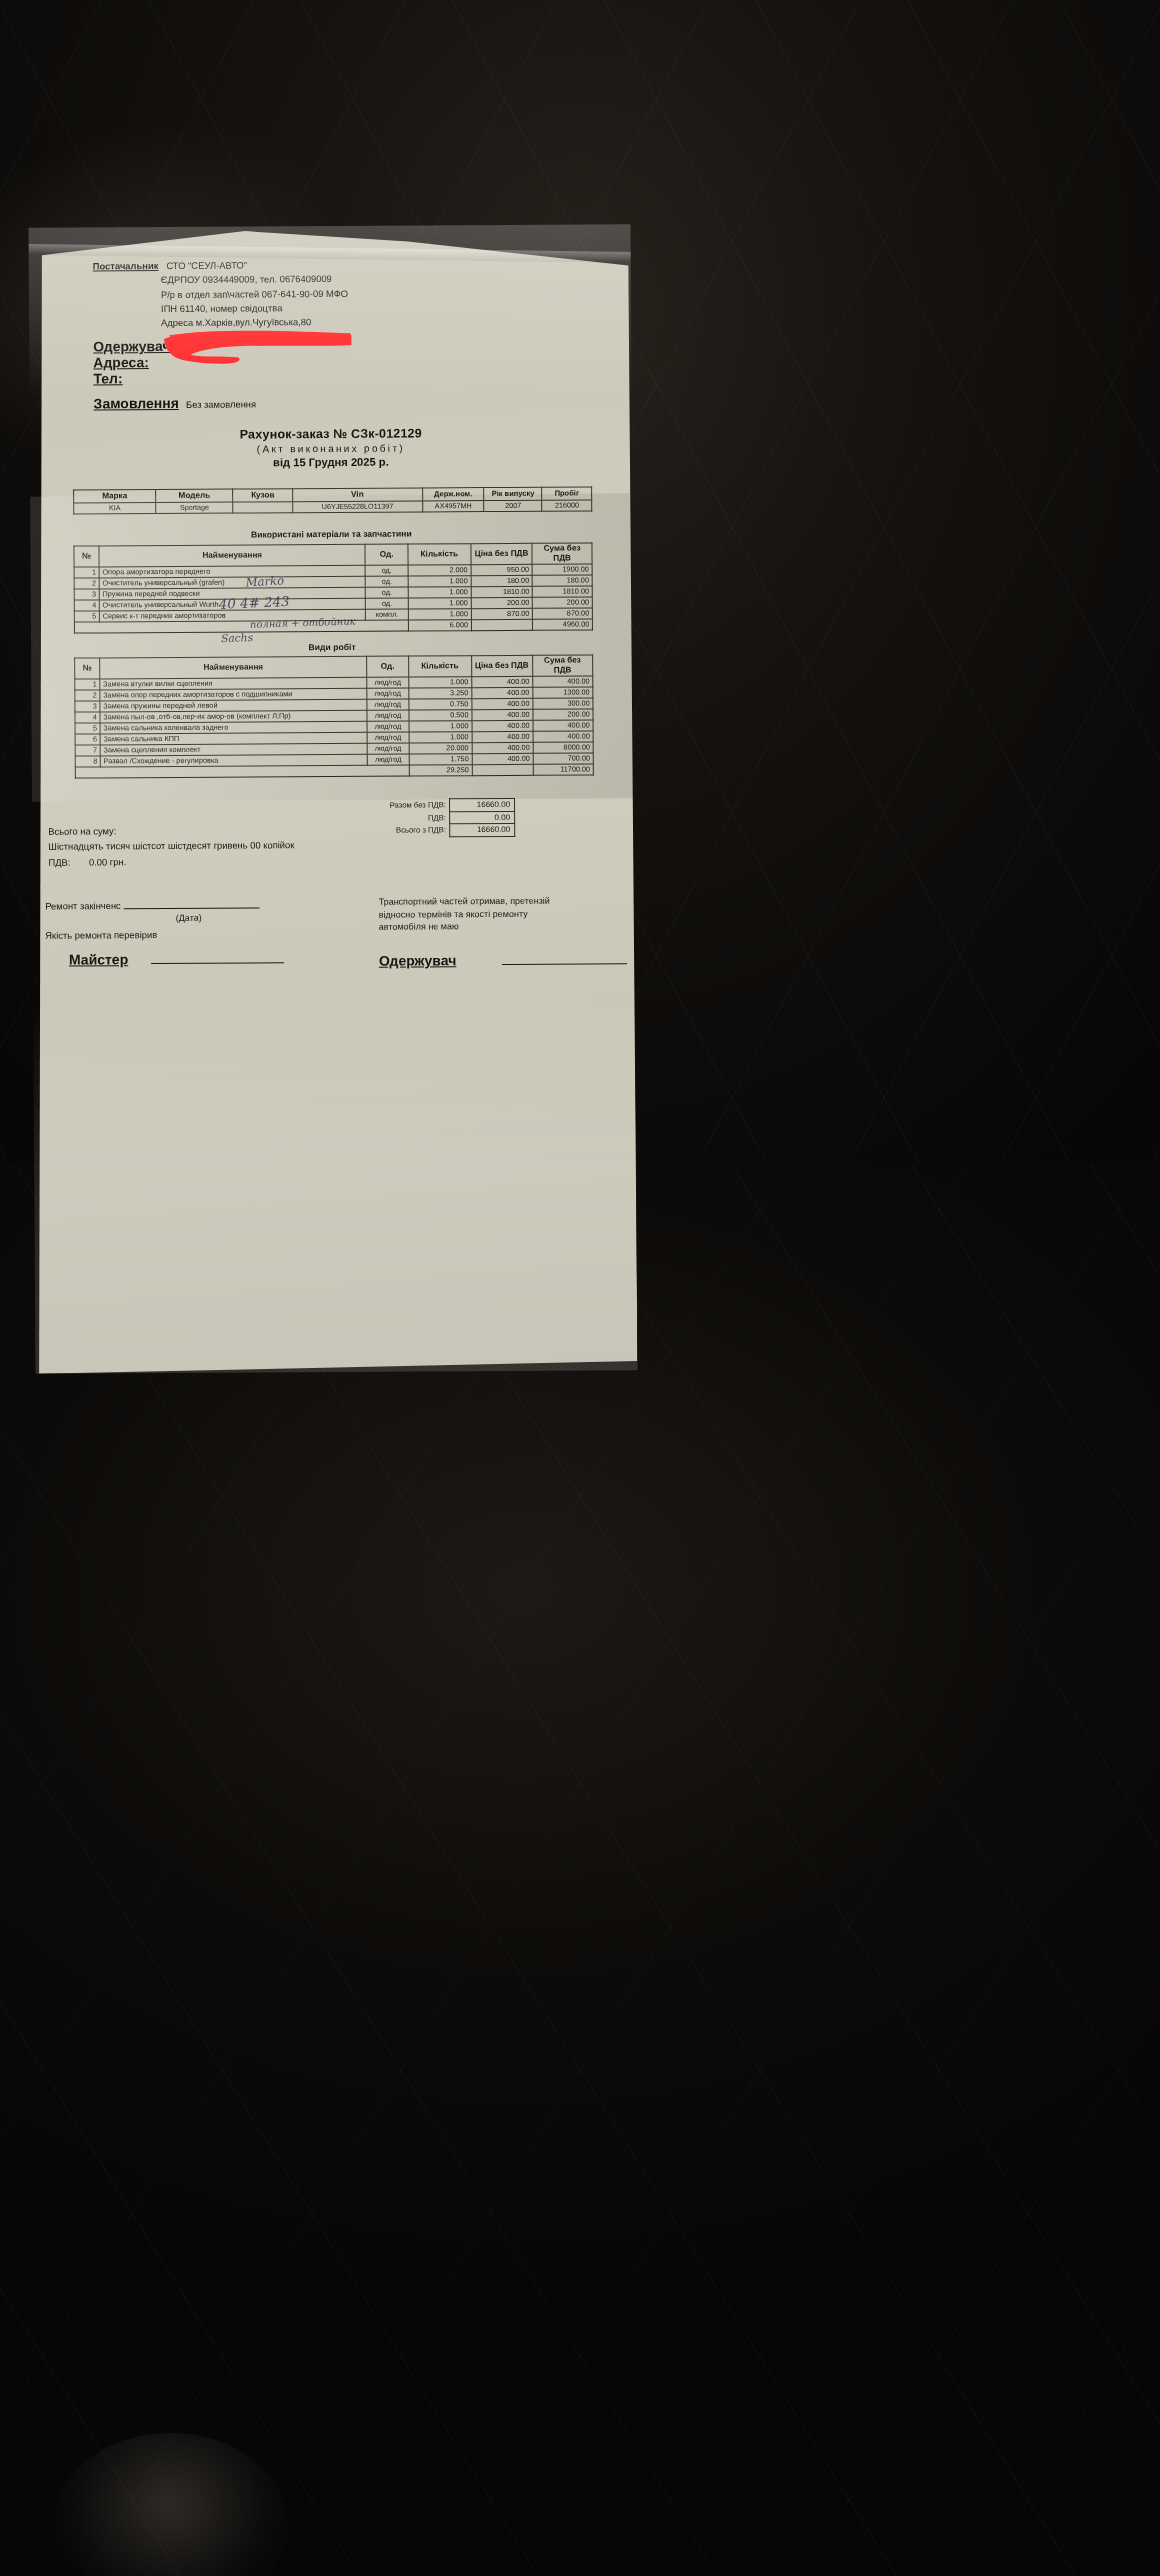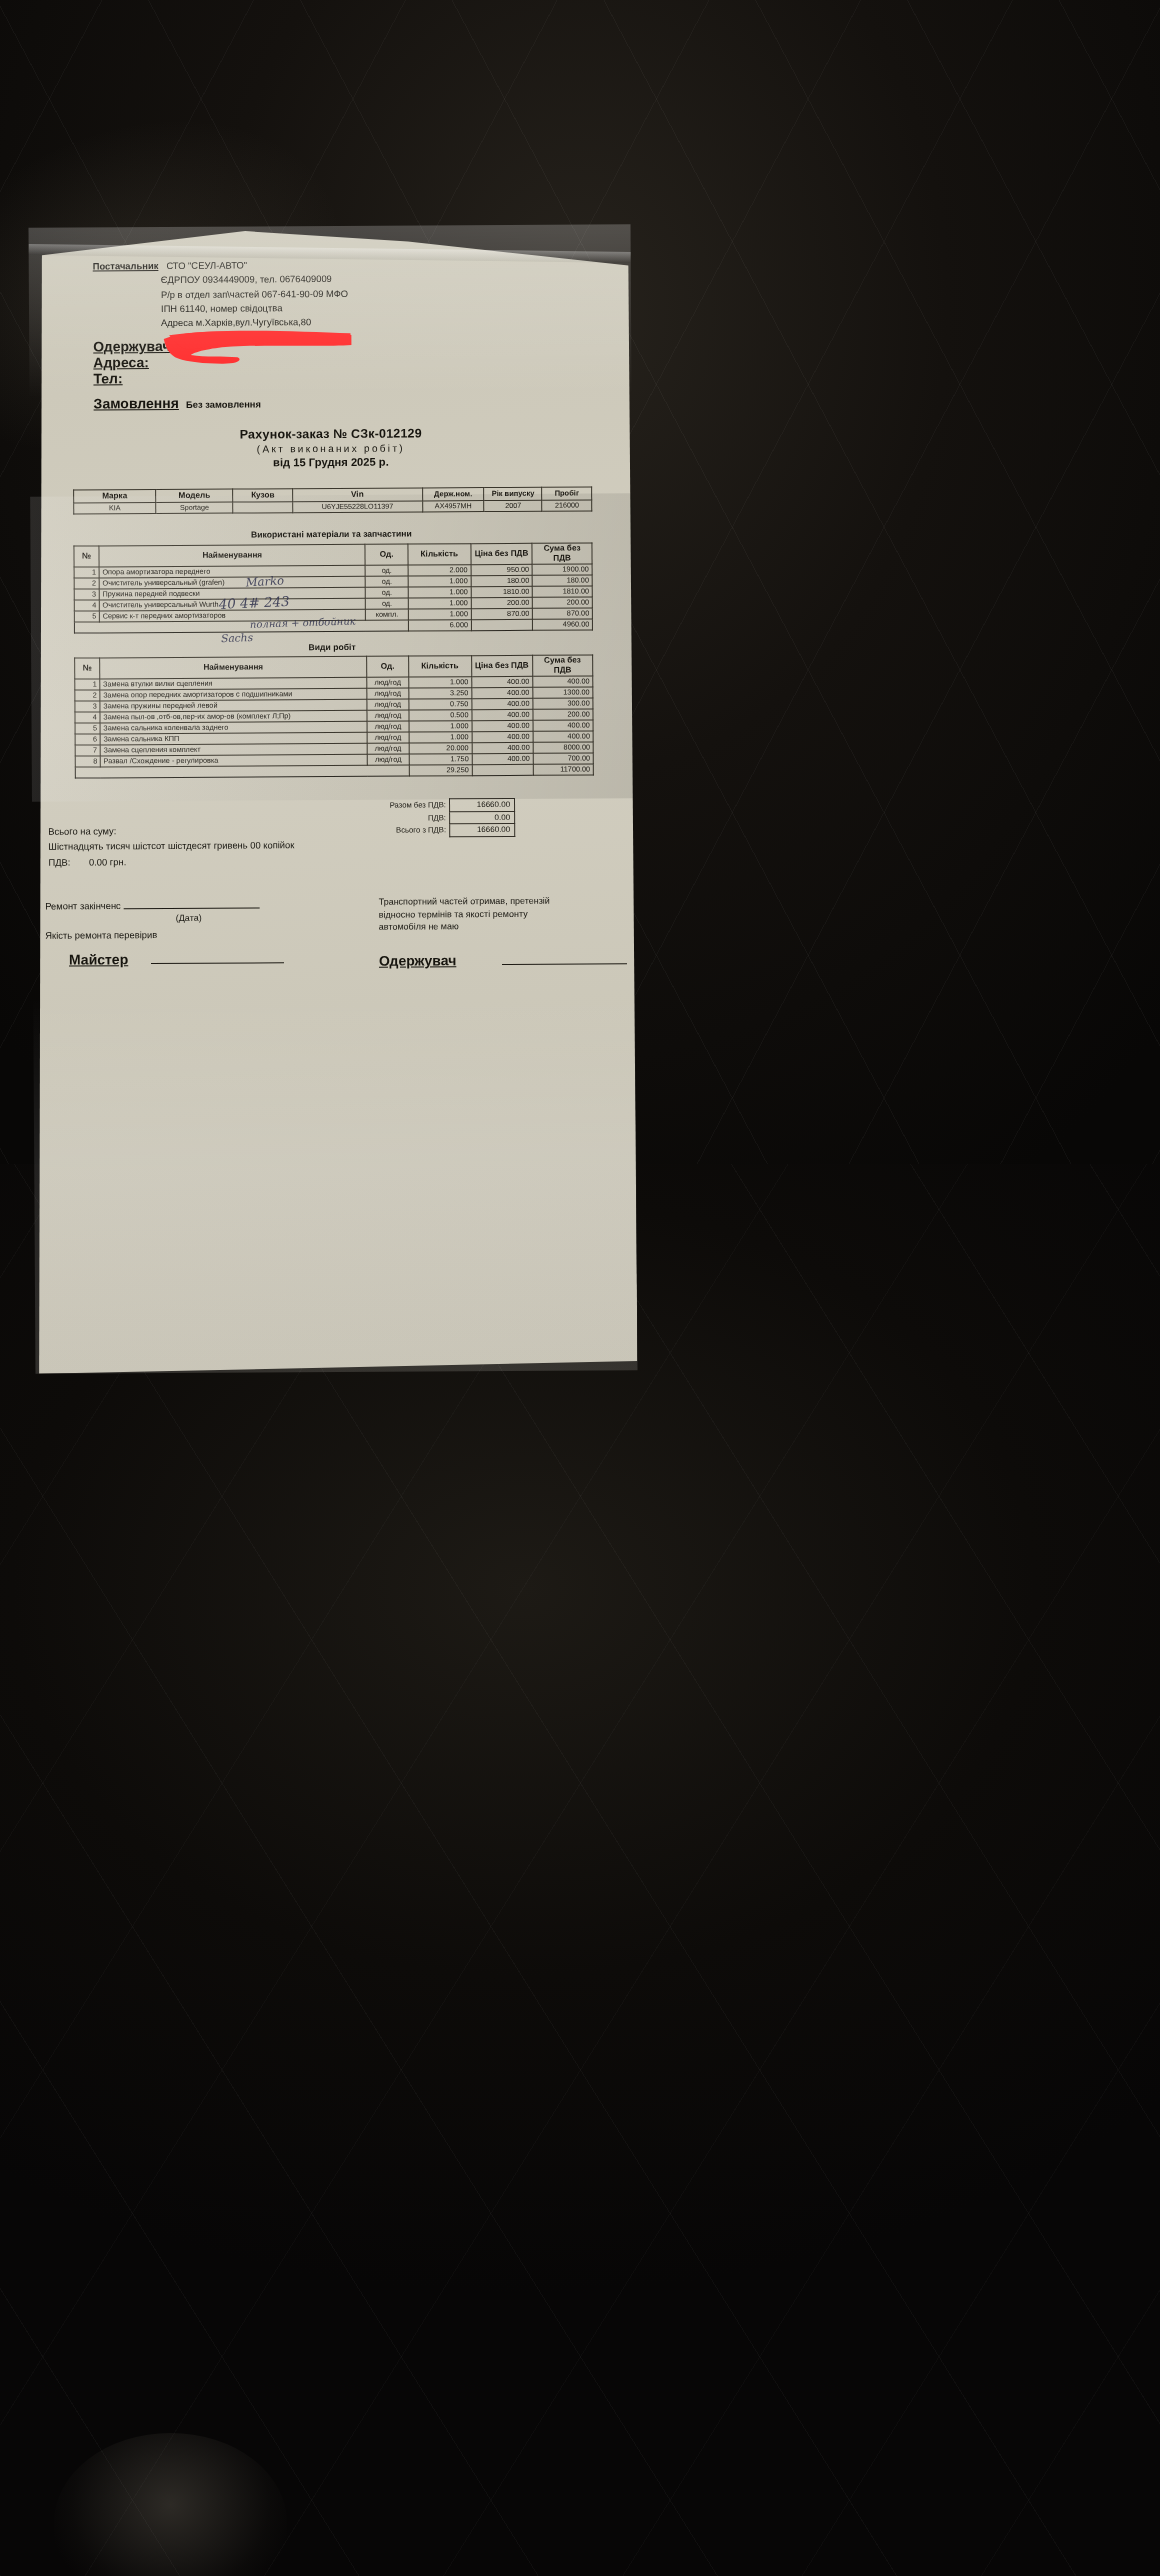--- a/index.html
+++ b/index.html
@@ -68,21 +68,21 @@
   .hdr b{font-weight:700;text-decoration:underline;}
   .hdr .lab{display:inline-block;width:68px;}
   .lbl-u{font-weight:700;text-decoration:underline;font-size:14px;}
 
   .rcp{position:absolute;left:64px;top:111px;font-size:9.4px;line-height:16px;}
   .rcp div{margin:0;}
 
   .redact{position:absolute;left:131px;top:101px;width:193px;height:38px;pointer-events:none;}
 
   .order{position:absolute;left:64px;top:168px;font-size:9.4px;white-space:nowrap;}
-  .order .v{font-weight:700;}
+  .order .v{font-weight:400;}
 
   .title{position:absolute;left:0;right:0;top:201px;text-align:center;}
   .t1{font-size:12.5px;font-weight:700;letter-spacing:0.2px;}
   .t2{font-size:10px;letter-spacing:2.3px;margin-top:1.8px;}
   .t3{font-size:11.2px;font-weight:700;margin-top:2.7px;}
 
   
   table{border-collapse:collapse;font-size:7.7px;}
   .tbl{position:absolute;border:0.9px solid #2a2720;}
   .tbl td,.tbl th{border:0.9px solid #3a362c;padding:0 2.7px;height:10px;line-height:10px;

